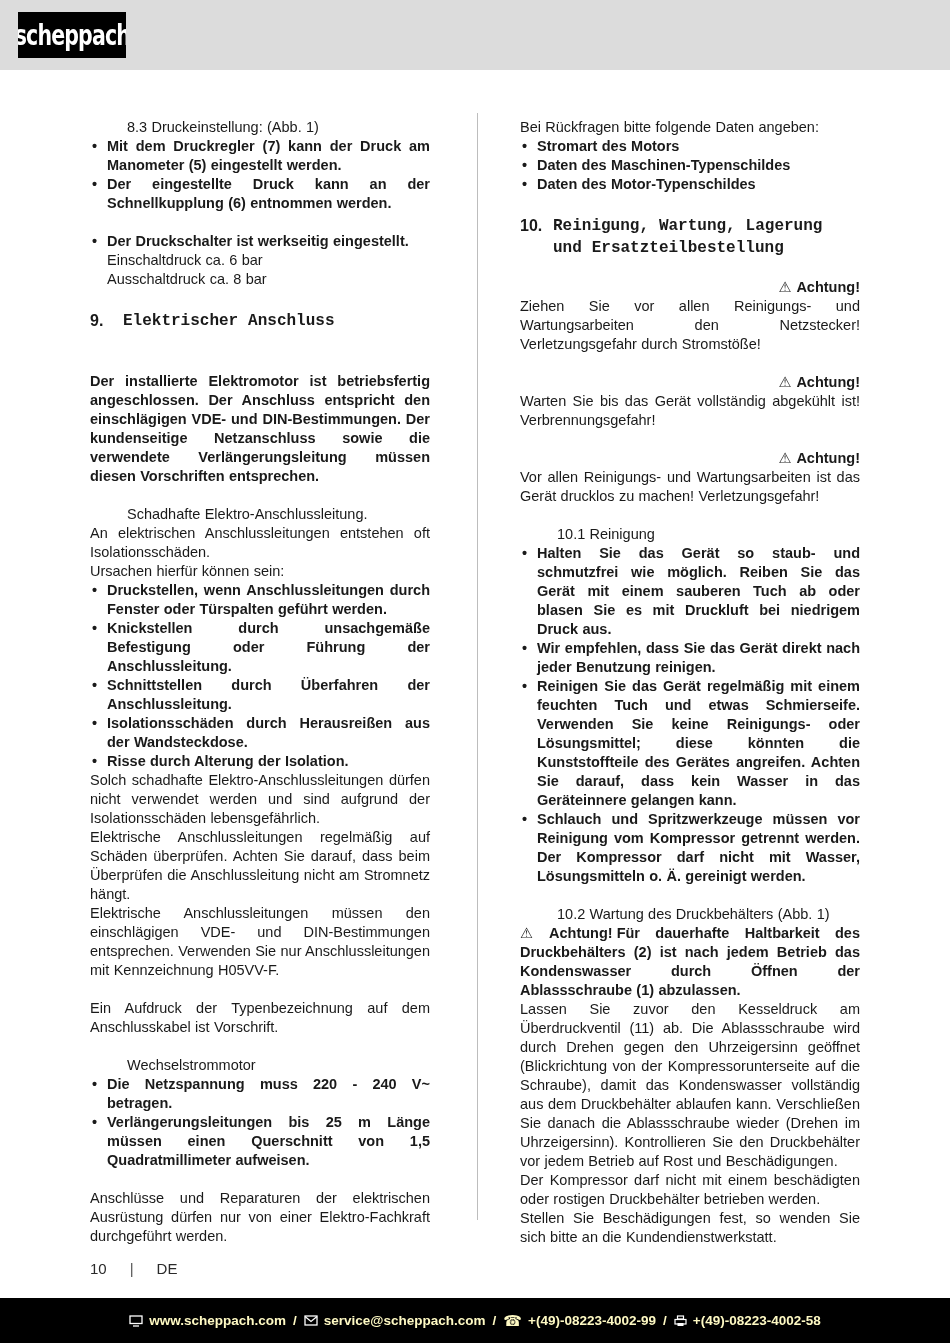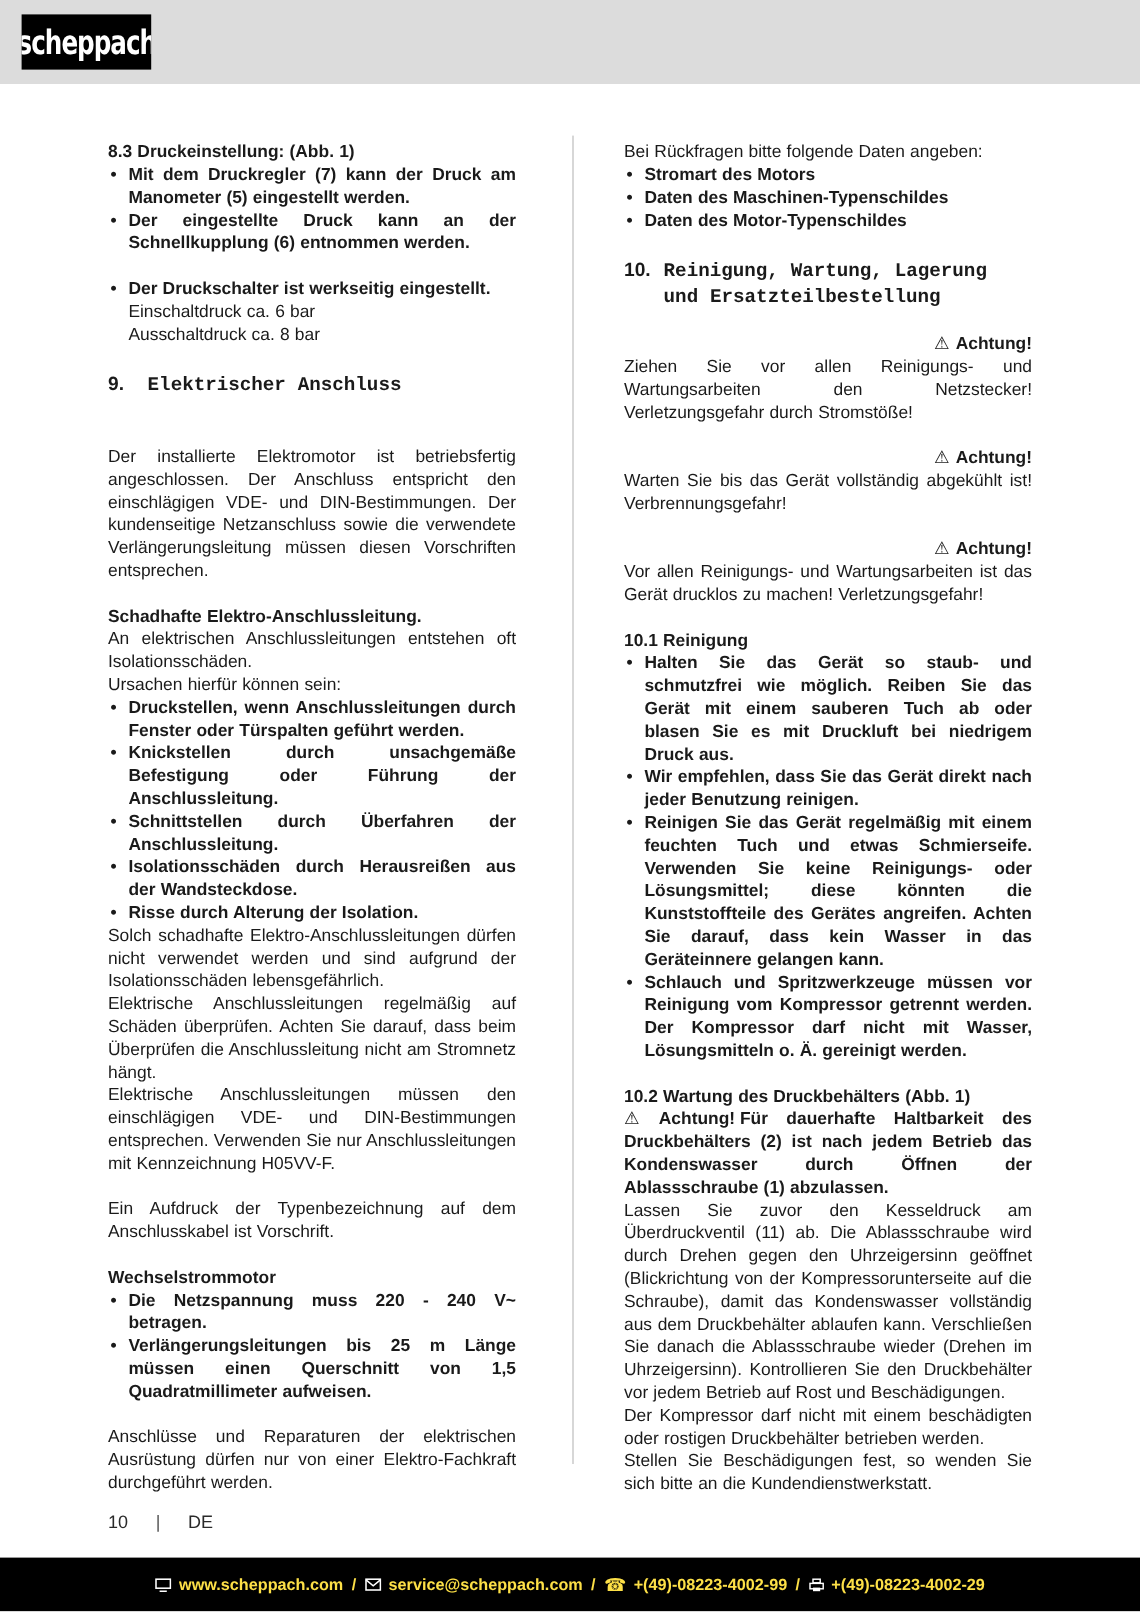--- a/index.html
+++ b/index.html
@@ -12,23 +12,23 @@
             display:flex;align-items:center;justify-content:center;overflow:hidden;}
   .logo-text{color:#fff;font-family:"DejaVu Sans",sans-serif;font-weight:bold;font-size:25px;
              letter-spacing:-1px;transform:scaleX(.82) scaleY(1.12);white-space:nowrap;}
 
   
   .columns{position:absolute;left:90px;top:118px;width:770px;display:flex;gap:90px;}
   .col{width:340px;font-size:14.5px;line-height:19px;text-align:justify;hyphens:auto;
        -webkit-hyphens:auto;word-spacing:.02em;}
   .col-divider{position:absolute;left:477px;top:113px;width:1px;height:1107px;background:#bdbdbd;}
 
-  .b-h3{font-weight:bold;text-align:left;}
+  .b-h3{font-weight:normal;text-align:left;margin-left:37px;}
   .b-para{}
-  .b-bold{font-weight:normal;margin-top:40px;}
+  .b-bold{font-weight:bold;margin-top:40px;}
   .b-spacer{height:19px;}
   .plain-line{padding-left:17px;text-align:left;}
 
   ul.b-bullets{list-style:none;margin:0;padding:0;}
   ul.b-bullets li{position:relative;padding-left:17px;font-weight:bold;}
   ul.b-bullets li::before{content:"•";position:absolute;left:2px;top:0;}
 
   .b-h2{display:flex;font-size:16px;font-weight:bold;line-height:22px;margin:21px 0 19px;
         text-align:left;}
   .b-h2 .num{flex:none;width:33px;}
@@ -39,21 +39,21 @@
   .warn-icon{font-family:"DejaVu Sans",sans-serif;margin-right:5px;font-weight:normal;}
   .b-warning-bold .warn-icon{font-weight:bold;}
   .warn-strong{margin-right:4px;}
   .b-warning-bold{font-weight:bold;text-align:justify;}
 
   
   .footer-left{position:absolute;left:90px;top:1260px;font-size:15px;color:#2a2a2a;
                display:flex;align-items:center;gap:23px;}
   .footer-left .pipe{color:#555;}
   .footer-bar{position:absolute;left:0;top:1298px;width:950px;height:45px;background:#000;
-              display:flex;align-items:center;justify-content:center;color:#fde047;
+              display:flex;align-items:center;justify-content:center;color:#fef9c3;
               font-size:13.5px;font-weight:bold;}
   .footer-bar .seg{display:flex;align-items:center;gap:6px;}
   .footer-bar .sep{margin:0 7px;}
   .f-icon{display:inline-block;}
   .phone-glyph{font-family:"DejaVu Sans",sans-serif;font-weight:normal;font-size:15px;}
 </style>
 </head>
 <body>
 
 <div class="page">
@@ -174,17 +174,17 @@
       <span class="phone-glyph">☎</span>
       <span>+(49)-08223-4002-99</span>
     </span>
     <span class="sep">/</span>
     <span class="seg">
       <svg class="f-icon" width="13" height="12" viewBox="0 0 13 12">
           <rect x="3.5" y="1" width="6" height="3" fill="none" stroke="#fff" stroke-width="1.2"></rect>
           <rect x="1" y="4.5" width="11" height="4.5" fill="none" stroke="#fff" stroke-width="1.2"></rect>
           <rect x="3.5" y="8" width="6" height="3" fill="#fff"></rect>
         </svg>
-      <span>+(49)-08223-4002-29</span>
+      <span>+(49)-08223-4002-58</span>
     </span>
   </div>
 
 </div>
 
 </body></html>

